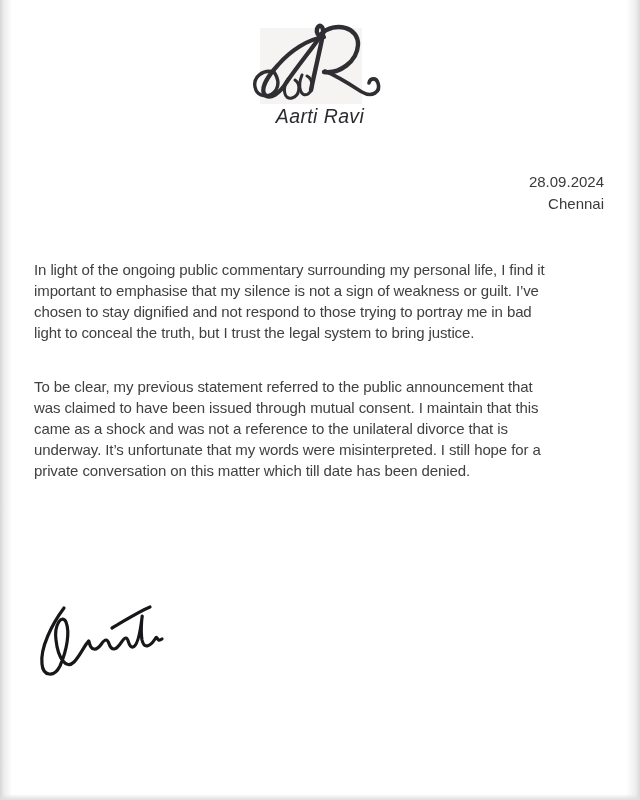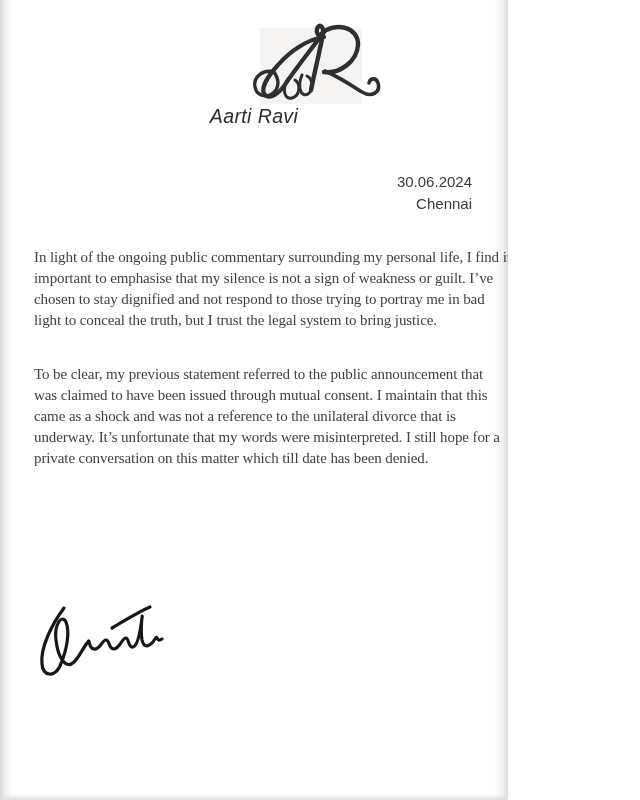--- a/index.html
+++ b/index.html
@@ -1,18 +1,18 @@
 <!DOCTYPE html>
 <html><head>
 <meta charset="utf-8">
 <style>
   html,body{margin:0;padding:0;background:#ffffff;}
   .page{
     position:relative;
-    width:508px;height:800px;
+    width:640px;height:800px;
     background:#ffffff;
     overflow:hidden;
     font-family:"Liberation Sans","DejaVu Sans",sans-serif;
   }
   
   .edge{position:absolute;pointer-events:none;}
   .edge-left{left:0;top:0;width:12px;height:100%;
     background:linear-gradient(to right,#d6d6d6 0,#ededed 35%,rgba(255,255,255,0) 100%);}
   .edge-right{right:0;top:0;width:14px;height:100%;
     background:linear-gradient(to left,#d9d9d9 0,#efefef 35%,rgba(255,255,255,0) 100%);}
@@ -39,23 +39,22 @@
     color:#3a3a3a;
   }
 
   .letter-body{
     position:absolute;left:34px;top:243px;width:580px;
     font-size:15px;line-height:21px;
     letter-spacing:-0.1px;
     color:#414141;
   }
   .letter-body p{
-    margin:4px 0 33px 0;
+    margin:16px 0 33px 0;
     white-space:pre;   
-    font-family:Liberation Serif, serif;
   }
 
   .signature{position:absolute;left:34px;top:598px;width:132px;height:88px;}
 </style>
 </head>
 <body>
 
 <div class="page">
 
   <div class="edge edge-left"></div>
@@ -77,21 +76,21 @@
 
       <path d="M71,19 C85,6 109,12 108,30 C107,47 89,59 74,57" stroke-width="4.4"></path>
 
       <path d="M75,56 C89,62 101,70 112,77 C122,83 131,77 128,68 C126,62 120,63 119,68" stroke-width="3.6"></path>
     </svg>
   </div>
 
   <div class="letterhead-name">Aarti Ravi</div>
 
   <div class="dateline">
-    <div>30.06.2024</div>
+    <div>28.09.2024</div>
     <div>Chennai</div>
   </div>
 
   <main class="letter-body">
     <p>In light of the ongoing public commentary surrounding my personal life, I find it
 important to emphasise that my silence is not a sign of weakness or guilt. I’ve
 chosen to stay dignified and not respond to those trying to portray me in bad
 light to conceal the truth, but I trust the legal system to bring justice.</p>
     <p>To be clear, my previous statement referred to the public announcement that
 was claimed to have been issued through mutual consent. I maintain that this

